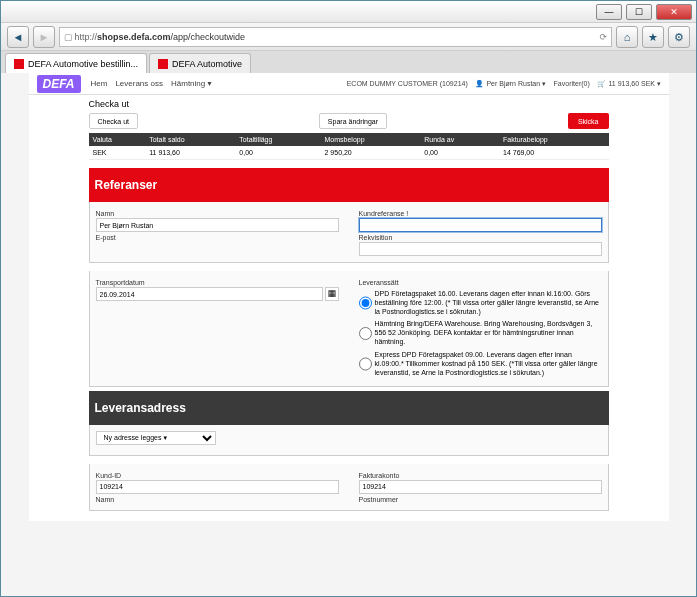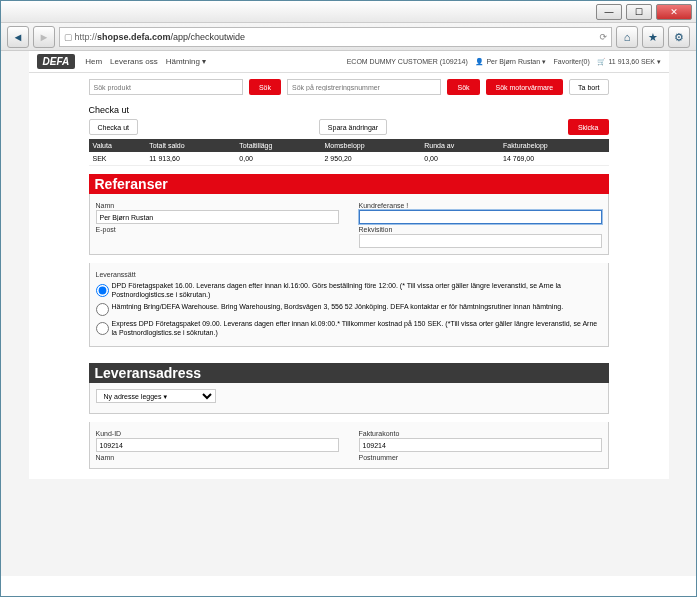--- a/index.html
+++ b/index.html
@@ -12,31 +12,31 @@
 .nav-btn{width:22px;height:22px;border:1px solid #aaa;border-radius:3px;background:linear-gradient(#fff,#e0e0e0);text-align:center;line-height:20px;font-size:11px;color:#257}
 .url-bar{flex:1;height:20px;border:1px solid #bbb;background:#fff;display:flex;align-items:center;padding:0 4px;font-size:9px;color:#333}
 .url-bar .http{color:#666}
 .tabstrip{height:22px;background:#ddd;display:flex;align-items:end;padding:0 4px;gap:2px}
 .tab{height:20px;padding:0 8px;background:#fff;border:1px solid #bbb;border-bottom:none;border-radius:3px 3px 0 0;display:flex;align-items:center;gap:4px;font-size:9px}
 .tab.inactive{background:#eee}
 .tab .favicon{width:10px;height:10px;background:#e30613}
 .page{height:525px;overflow:auto;background:#f4f4f4}
 .page-inner{width:640px;margin:0 auto;background:#fff;padding:0 0 10px}
 .hdr{height:22px;border-bottom:1px solid #ddd;display:flex;align-items:center;padding:0 8px;gap:10px}
-.logo{background:#404040;color:#fff;font-weight:bold;font-style:italic;padding:2px 6px;font-size:10px;border-radius:2px}
+.logo{background:#8b5cf6;color:#fff;font-weight:bold;font-style:italic;padding:2px 6px;font-size:12px;border-radius:2px}
 .hdr-menu{display:flex;gap:8px;font-size:8px;color:#444}
 .hdr-right{margin-left:auto;display:flex;gap:8px;font-size:7px;color:#444;align-items:center}
 .searchrow{display:flex;gap:6px;padding:6px 60px;align-items:center}
 .sinput{flex:1;height:16px;border:1px solid #ccc;font-size:7px;padding:0 4px;color:#999}
 .sbtn{background:#e30613;color:#fff;border:none;height:16px;padding:0 10px;font-size:7px;border-radius:2px}
 .gbtn{background:#fff;border:1px solid #ccc;height:16px;padding:0 8px;font-size:7px;border-radius:2px}
 .content{padding:0 60px}
 h2{font-size:9px;font-weight:normal;margin:4px 0}
 .row{display:flex;gap:6px;margin:4px 0;align-items:center}
-.section-hdr{background:#e30613;color:#fff;padding:2px 6px;font-size:14px;font-weight:bold}
+.section-hdr{background:#e30613;color:#fff;padding:10px 6px;font-size:12px;font-weight:bold}
 .section-hdr.dark{background:#3a3a3a}
 .section-body{border:1px solid #ccc;border-top:none;padding:6px;background:#fafafa}
 .two-col{display:flex;gap:20px}
 .col{flex:1}
 .lbl{font-size:7px;color:#333;margin:2px 0 1px;display:block}
 .fld{width:100%;height:14px;border:1px solid #ccc;font-size:7px;padding:0 3px;background:#fff}
 .fld.active{border:1px solid #3a7ac8;outline:1px solid #9bc0e8}
 .fld.tall{height:26px}
 select.fld{height:14px}
 .tbl{width:100%;font-size:7px;border-collapse:collapse}
@@ -61,47 +61,49 @@
       <span style="color:#888;margin-right:2px">▢</span>
       <span class="http">http://</span>
         <b>shopse.defa.com</b>
         <span>/app/checkoutwide</span>
       <span style="margin-left:auto;color:#888">⟳</span>
     </div>
     <div class="nav-btn">⌂</div>
     <div class="nav-btn">★</div>
     <div class="nav-btn">⚙</div>
   </div>
+  <div class="tabstrip">
+    <div class="tab">
+      <span class="favicon"></span>
+      <span>DEFA Automotive bestillin...</span>
+    </div>
+    <div class="tab inactive">
+      <span class="favicon"></span>
+      <span>DEFA Automotive</span>
+    </div>
+  </div>
 
   <div class="page">
     <div class="page-inner">
 
       <div class="hdr">
         <span class="logo">DEFA</span>
         <div class="hdr-menu">
           <span>Hem</span>
           <span>Leverans oss</span>
           <span>Hämtning ▾</span>
         </div>
         <div class="hdr-right">
           <span>ECOM DUMMY CUSTOMER (109214)</span>
           <span>👤 <span>Per Bjørn Rustan</span> ▾</span>
           <span>Favoriter(0)</span>
           <span>🛒 <span>11 913,60 SEK ▾</span></span>
         </div>
       </div>
 
-      <div class="searchrow">
-        <input class="sinput" placeholder="Sök produkt" style="">
-        <button class="sbtn">Sök</button>
-        <input class="sinput" placeholder="Sök på registreringsnummer" style="">
-        <button class="sbtn">Sök</button>
-        <button class="sbtn">Sök motorvärmare</button>
-        <button class="gbtn">Ta bort</button>
-      </div>
 
       <div class="content">
         <h2>Checka ut</h2>
         <div class="row">
           <button class="gbtn">Checka ut</button>
           <div style="flex:1"></div>
           <button class="gbtn">Spara ändringar</button>
           <div style="flex:1"></div>
           <button class="sbtn">Skicka</button>
         </div>
@@ -140,38 +142,45 @@
               <input class="fld active" value="" style="">
               <label class="lbl">Rekvisition</label>
               <input class="fld" value="" style="">
             </div>
           </div>
         </div>
 
         <div style="margin-top:8px">
           <div class="section-body two-col">
             <div class="col">
+              <label class="lbl">Transportdatum</label>
+              <div style="display:flex;gap:2px">
+                <input class="fld" value="26.09.2014" style="">
+                <span style="border:1px solid #ccc;width:14px;text-align:center;background:#fff">▦</span>
+              </div>
+            </div>
+            <div class="col">
               <label class="lbl">Leveranssätt</label>
               <div class="radio-opt">
                   <input type="radio" checked="" style="">
                   <span>DPD Företagspaket 16.00. Leverans dagen efter innan kl.16:00. Görs beställning före 12:00. (* Till vissa orter gäller längre leveranstid, se Arne la Postnordlogistics.se i sökrutan.)</span>
                 </div>
               <div class="radio-opt">
                   <input type="radio" style="">
                   <span>Hämtning Bring/DEFA Warehouse. Bring Warehousing, Bordsvägen 3, 556 52 Jönköping. DEFA kontaktar er för hämtningsrutiner innan hämtning.</span>
                 </div>
               <div class="radio-opt">
                   <input type="radio" style="">
                   <span>Express DPD Företagspaket 09.00. Leverans dagen efter innan kl.09:00.* Tillkommer kostnad på 150 SEK. (*Till vissa orter gäller längre leveranstid, se Arne la Postnordlogistics.se i sökrutan.)</span>
                 </div>
             </div>
           </div>
         </div>
 
-        <div style="margin-top:16px">
+        <div style="margin-top:4px">
           <div class="section-hdr dark">Leveransadress</div>
           <div class="section-body">
             <select class="fld" style="width:120px;margin-bottom:4px"><option>Ny adresse legges ▾</option></select>
           </div>
         </div>
 
         <div style="margin-top:8px">
           <div class="section-body two-col">
             <div class="col">
               <label class="lbl">Kund-ID</label>

